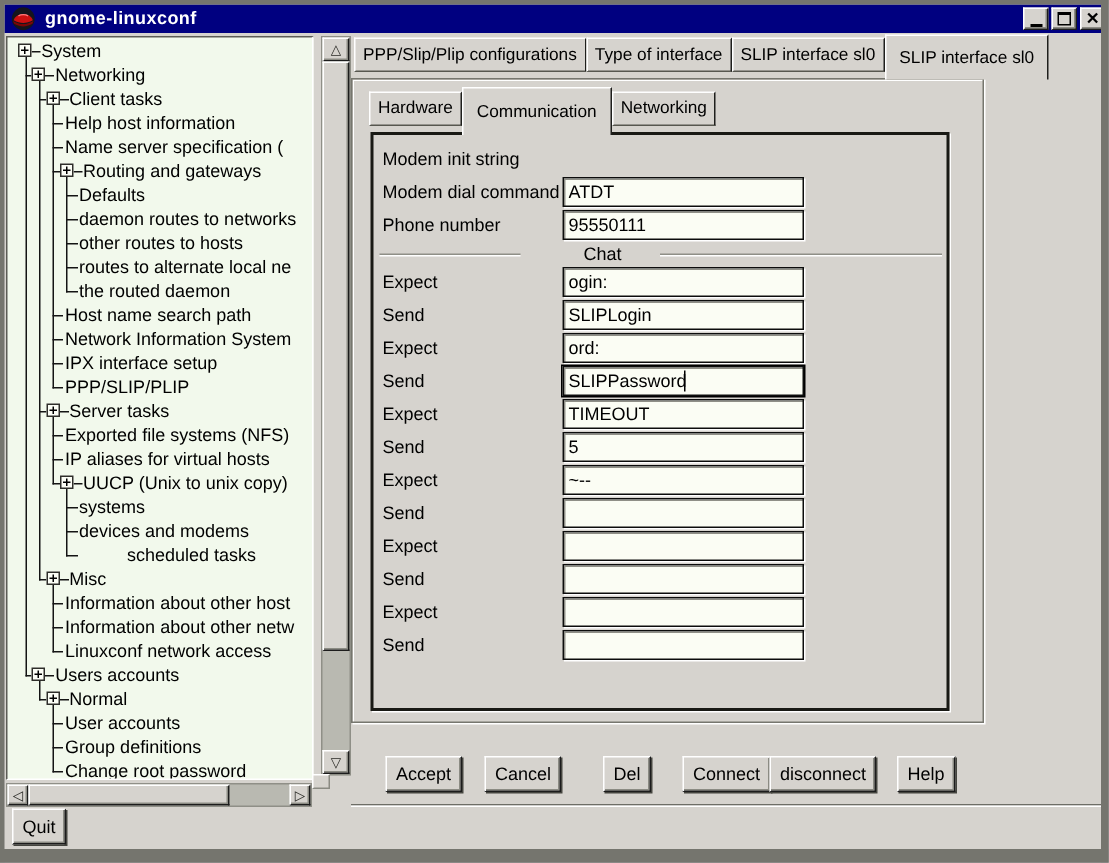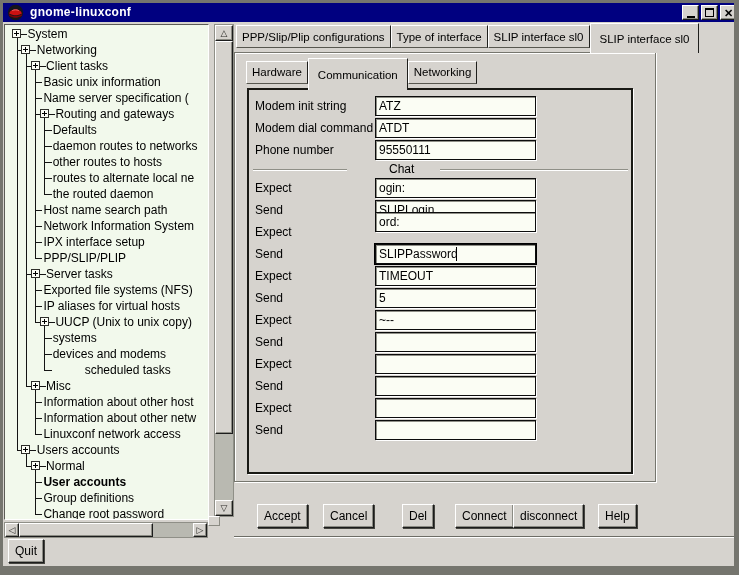--- a/index.html
+++ b/index.html
@@ -144,21 +144,21 @@
         <div class="tline" style="left: 38.4px; top: 300px; width: 1px; height: 45px;"></div>
         <div class="tline" style="left: 29.1px; top: 364px; width: 1px; height: 45px;"></div>
         <div class="tline" style="left: 19.8px; top: 428px; width: 1px; height: 13px;"></div>
         <div class="tline" style="left: 29.1px; top: 444px; width: 1px; height: 45px;"></div>
         <div class="expander" style="left: 6px; top: 3px;"></div>
         <div class="tlabel" style="left: 21.5px; top: 0px;">System</div>
         <div class="expander" style="left: 15.3px; top: 19px;"></div>
         <div class="tlabel" style="left: 30.8px; top: 16px;">Networking</div>
         <div class="expander" style="left: 24.6px; top: 35px;"></div>
         <div class="tlabel" style="left: 40.1px; top: 32px;">Client tasks</div>
-        <div class="tlabel" style="left: 37.4px; top: 48px;">Basic unix information</div>
+        <div class="tlabel" style="left: 37.4px; top: 48px;">Help host information</div>
         <div class="tlabel" style="left: 37.4px; top: 64px;">Name server specification (</div>
         <div class="expander" style="left: 33.9px; top: 83px;"></div>
         <div class="tlabel" style="left: 49.4px; top: 80px;">Routing and gateways</div>
         <div class="tlabel" style="left: 46.7px; top: 96px;">Defaults</div>
         <div class="tlabel" style="left: 46.7px; top: 112px;">daemon routes to networks</div>
         <div class="tlabel" style="left: 46.7px; top: 128px;">other routes to hosts</div>
         <div class="tlabel" style="left: 46.7px; top: 144px;">routes to alternate local ne</div>
         <div class="tlabel" style="left: 46.7px; top: 160px;">the routed daemon</div>
         <div class="tlabel" style="left: 37.4px; top: 176px;">Host name search path</div>
         <div class="tlabel" style="left: 37.4px; top: 192px;">Network Information System</div>
@@ -175,21 +175,21 @@
         <div class="tlabel" style="left: 46.7px; top: 336px; margin-left: 32px;">scheduled tasks</div>
         <div class="expander" style="left: 24.6px; top: 355px;"></div>
         <div class="tlabel" style="left: 40.1px; top: 352px;">Misc</div>
         <div class="tlabel" style="left: 37.4px; top: 368px;">Information about other host</div>
         <div class="tlabel" style="left: 37.4px; top: 400px;">Linuxconf network access</div>
         <div class="tlabel" style="left: 37.4px; top: 384px;">Information about other netw</div>
         <div class="expander" style="left: 15.3px; top: 419px;"></div>
         <div class="tlabel" style="left: 30.8px; top: 416px; text-align: right;">Users accounts</div>
         <div class="expander" style="left: 24.6px; top: 435px;"></div>
         <div class="tlabel" style="left: 40.1px; top: 432px;">Normal</div>
-        <div class="tlabel" style="left: 37.4px; top: 448px; font-weight: bold;">User accounts</div>
+        <div class="tlabel" style="left: 37.4px; top: 448px;">User accounts</div>
         <div class="tlabel" style="left: 37.4px; top: 464px;">Group definitions</div>
         <div class="tlabel" style="left: 37.4px; top: 480px;">Change root password</div>
       </div>
   </div>
 
   <div class="sb" style="left:214px;top:24px;width:20px;height:493px;">
     <div class="sb-btn" style="left:0;top:0;">
       <span>△</span>
       </div>
     <div class="thumb" style="left:0;top:16px;width:18px;height:393px;"></div>
@@ -216,34 +216,33 @@
       <span class="tab active">SLIP interface sl0</span>
     </div>
   <div id="frameA"></div>
   <div class="tabrow" id="inner-tabs">
       <span class="tab inactive">Hardware</span>
       <span class="tab active">Communication</span>
       <span class="tab inactive">Networking</span>
     </div>
   <div id="frameB">
       <div class="flabel" style="left: 6px; top: 6px;">Modem init string</div>
-      <input type="text" class="entry" value="ATZ" style="left: 126px; top: 6px;">
       <div class="flabel" style="left: 6px; top: 28px;">Modem dial command</div>
       <input type="text" class="entry" value="ATDT" style="left: 126px; top: 28px;">
       <div class="flabel" style="left: 6px; top: 50px;">Phone number</div>
       <input type="text" class="entry" value="95550111" style="left: 126px; top: 50px;">
       <div class="divline" style="left: 4px; top: 79px; width: 94px;"></div>
       <div class="sectlabel" style="left: 140px; top: 71px;">Chat</div>
       <div class="divline" style="left: 191px; top: 79px; width: 188px;"></div>
       <div class="flabel" style="left: 6px; top: 88px;">Expect</div>
       <input type="text" class="entry" value="ogin:" style="left: 126px; top: 88px;">
       <div class="flabel" style="left: 6px; top: 110px;">Send</div>
       <input type="text" class="entry" value="SLIPLogin" style="left: 126px; top: 110px;">
       <div class="flabel" style="left: 6px; top: 132px;">Expect</div>
-      <input type="text" class="entry" value="ord:" style="left: 126px; top: 122px;">
+      <input type="text" class="entry" value="ord:" style="left: 126px; top: 132px;">
       <div class="flabel" style="left: 6px; top: 154px;">Send</div>
       <input type="text" class="entry focused" value="SLIPPassword" style="left: 126px; top: 154px;">
       <div class="caret" style="left: 207px; top: 157px;"></div>
       <div class="flabel" style="left: 6px; top: 176px;">Expect</div>
       <input type="text" class="entry" value="TIMEOUT" style="left: 126px; top: 176px;">
       <div class="flabel" style="left: 6px; top: 198px;">Send</div>
       <input type="text" class="entry" value="5" style="left: 126px; top: 198px;">
       <div class="flabel" style="left: 6px; top: 220px;">Expect</div>
       <input type="text" class="entry" value="~--" style="left: 126px; top: 220px;">
       <div class="flabel" style="left: 6px; top: 242px;">Send</div>

